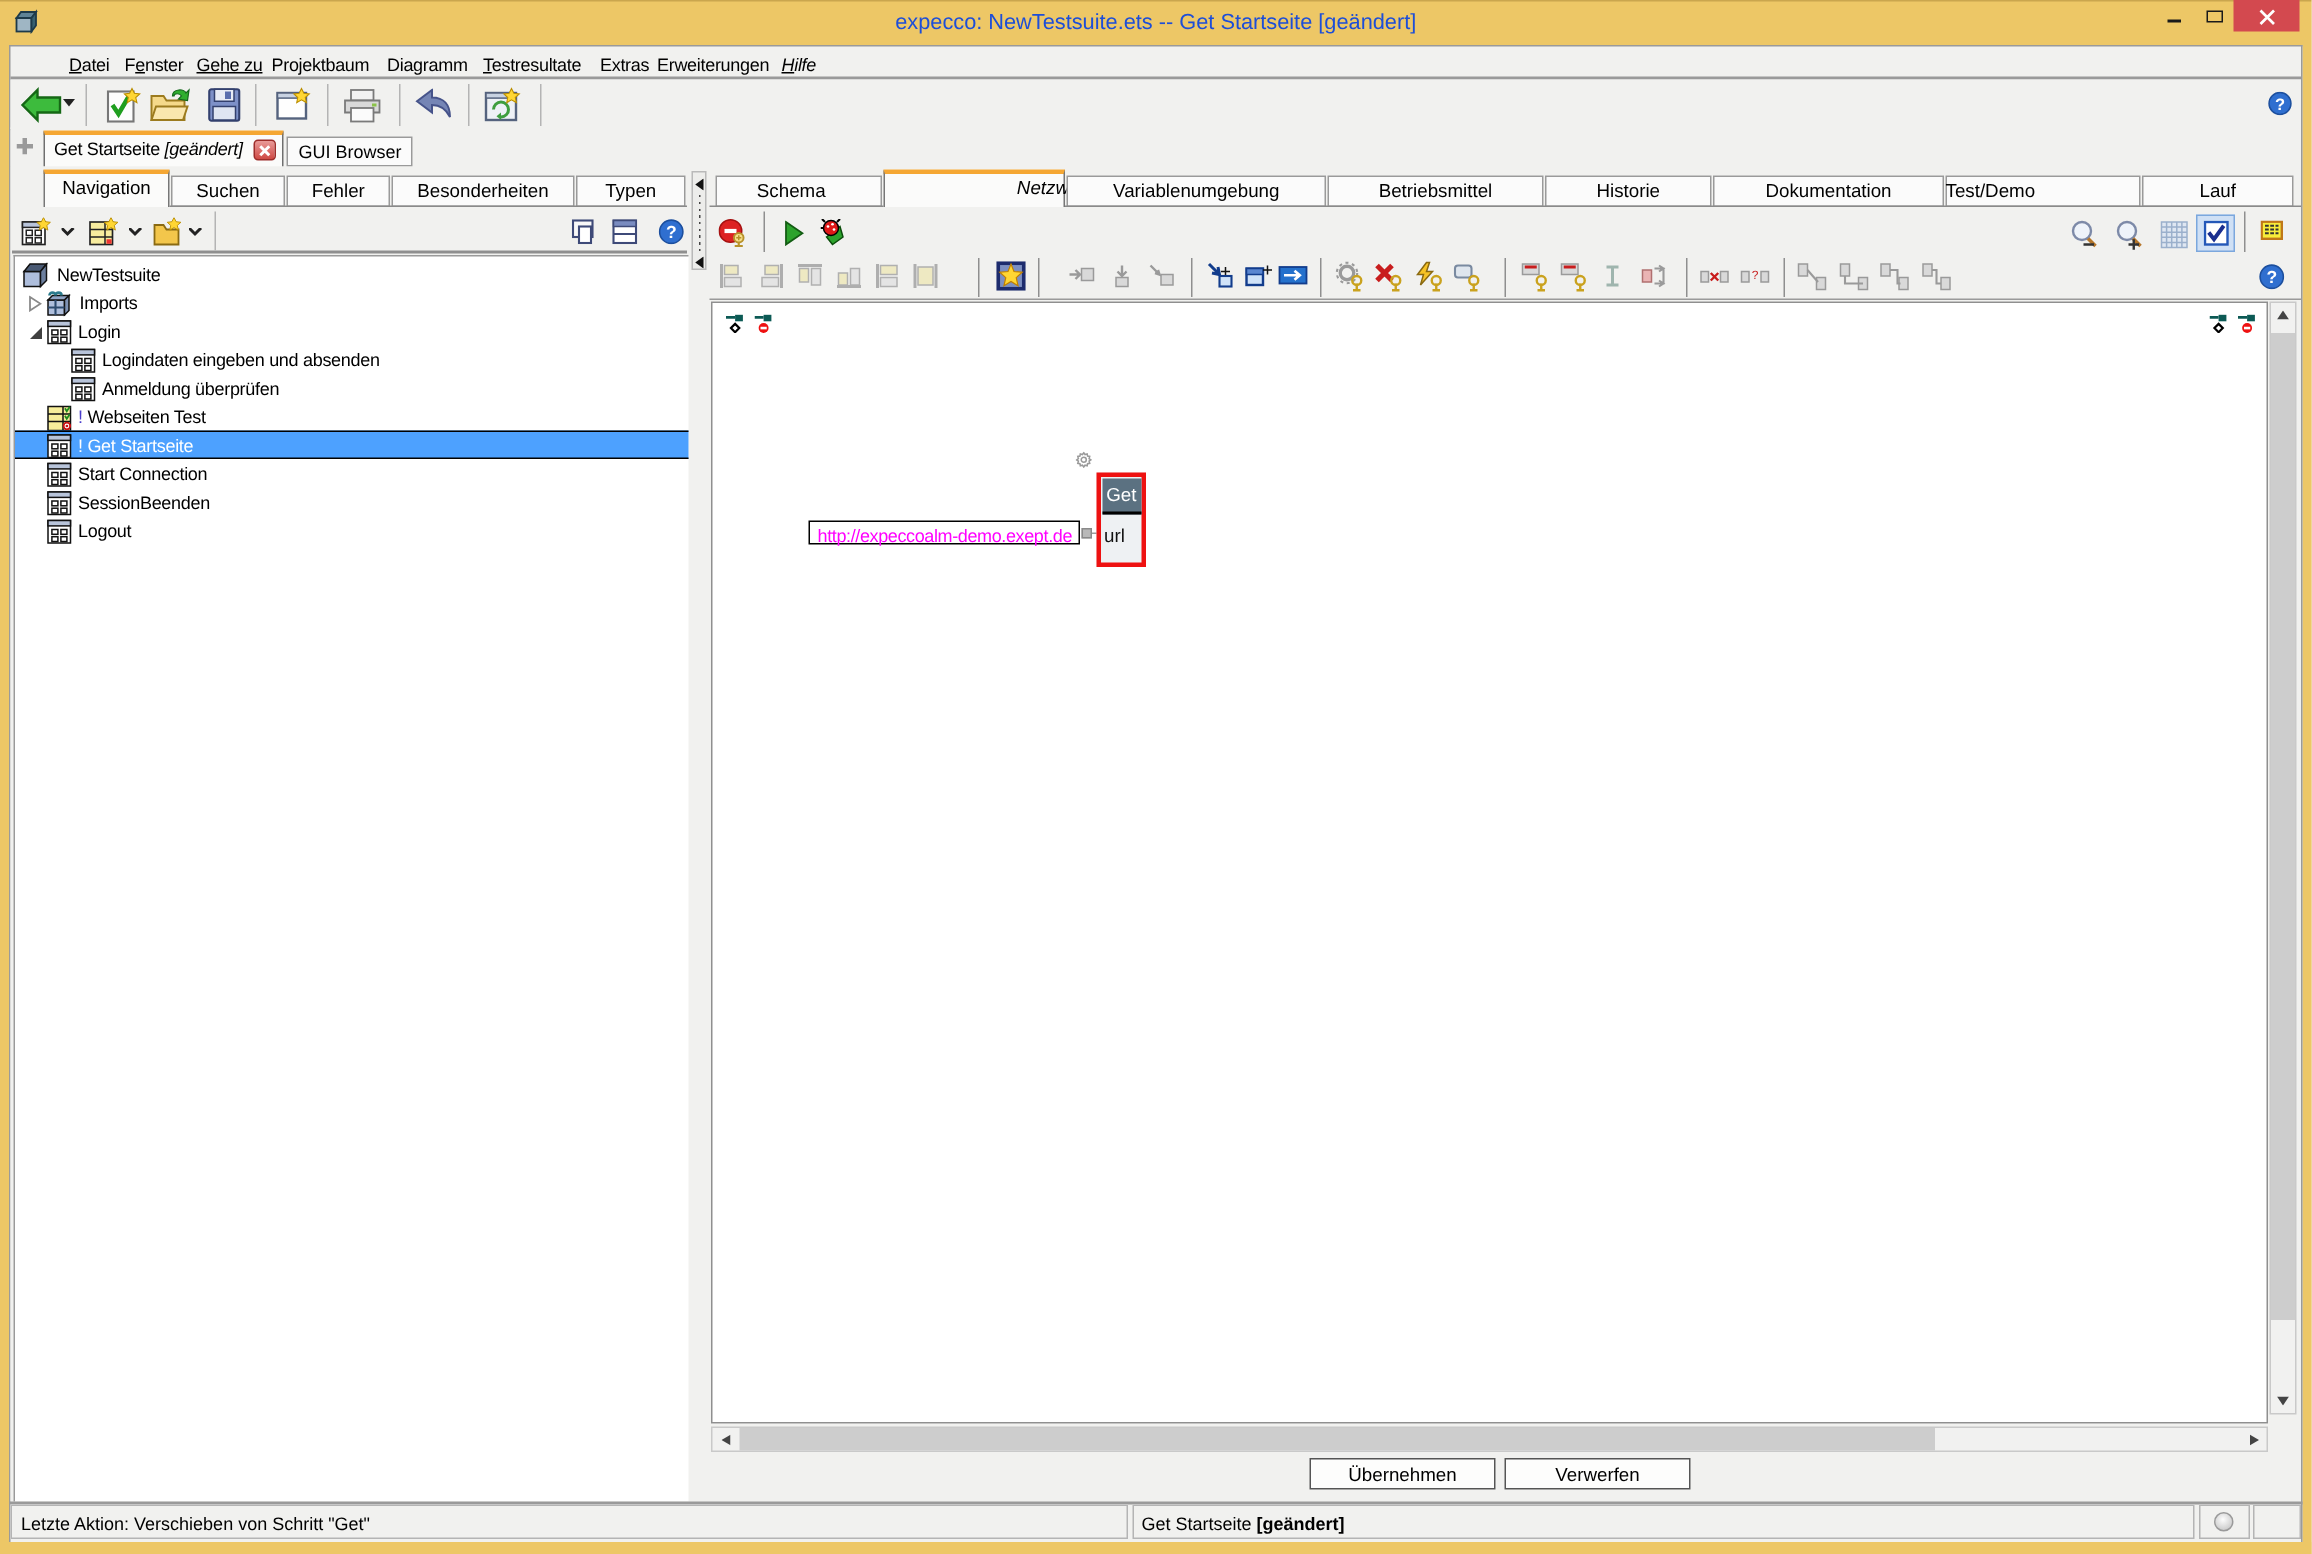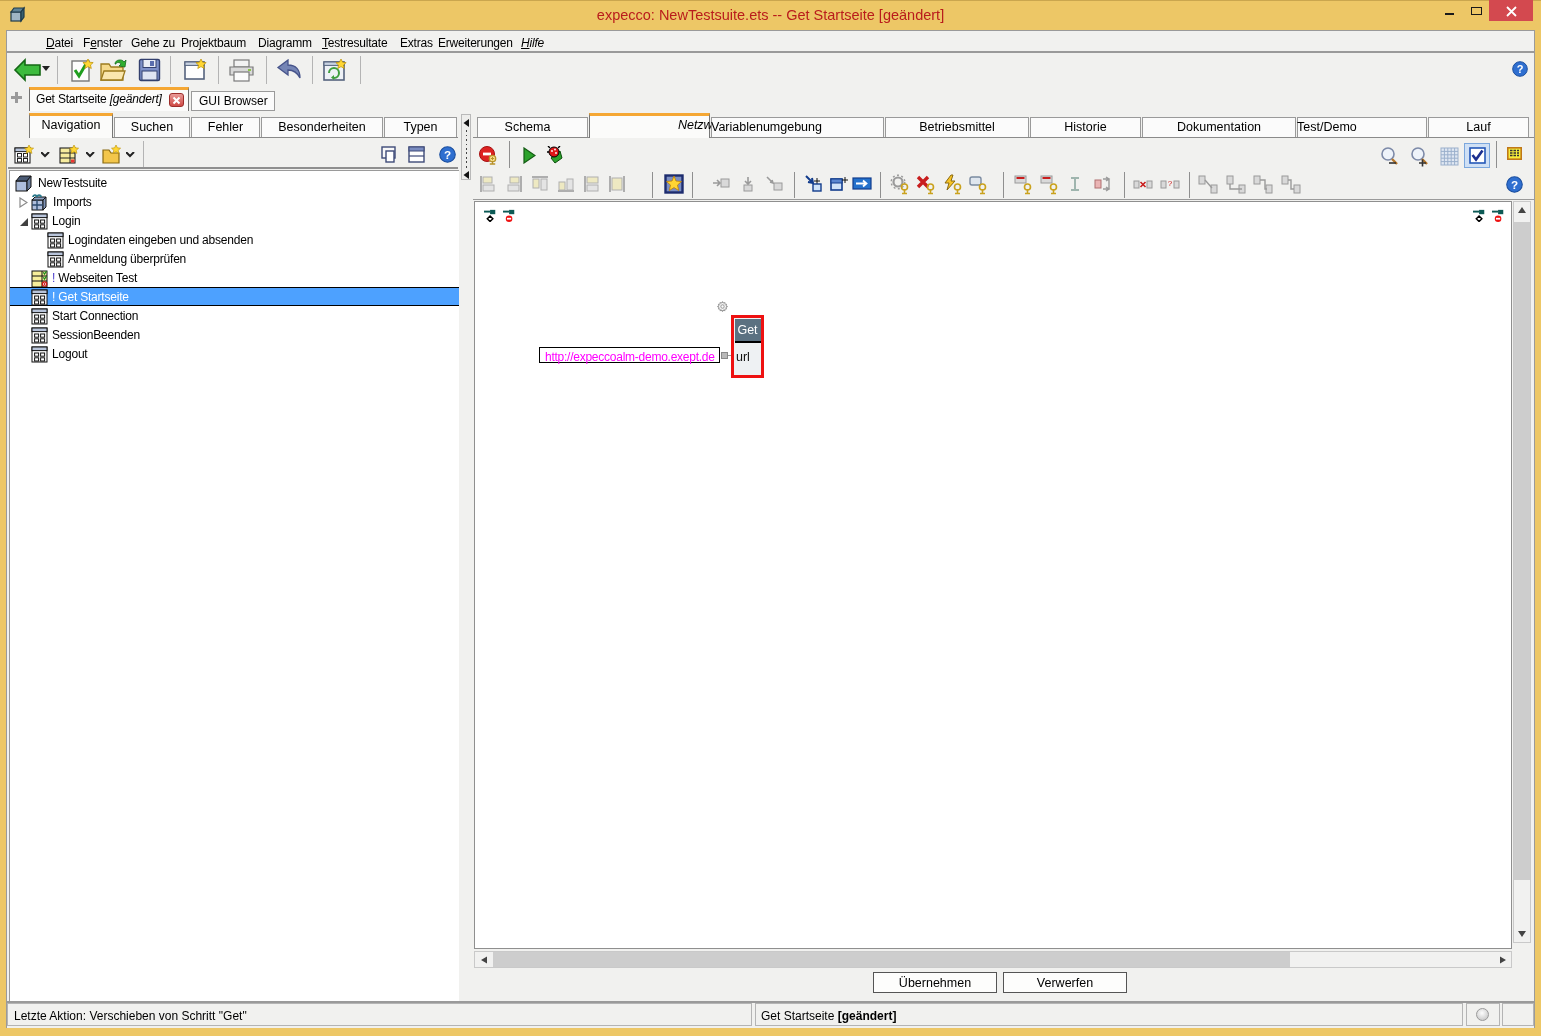--- a/index.html
+++ b/index.html
@@ -11,41 +11,41 @@
 .itab { position:absolute; background:#fbfbfb; border:1px solid #9a9a9a; text-align:center; }
 .treerow { position:absolute; height:19px; font-size:12px; letter-spacing:-0.2px; font-weight:normal; white-space:nowrap; }
 .menu { top:36px; font-size:12px; letter-spacing:-0.2px; white-space:nowrap;margin-left:36px; }
 </style>
 </head>
 <body>
 
 <div class="abs" style="left:0;top:0;width:1541px;height:1036px;background:#edc766;"></div>
 <div class="abs" style="left:0;top:0;width:1541px;height:1px;background:#caa64e;"></div>
 
-<div class="abs" style="left:0;top:7px;width:1541px;text-align:center;font-size:14.5px;color:#b91c1c;">expecco: NewTestsuite.ets -- Get Startseite [geändert]</div>
+<div class="abs" style="left:0;top:7px;width:1541px;text-align:center;font-size:14.5px;color:#1d4ed8;">expecco: NewTestsuite.ets -- Get Startseite [geändert]</div>
 
 <svg class="abs" style="left:9px;top:6px;" width="18" height="18" viewBox="0 0 18 18">
   <rect x="2" y="6" width="10" height="9" fill="#9fb6c4" stroke="#1d3a4a" stroke-width="1.2"></rect>
   <path d="M2 6 L5 2 L15 2 L12 6 Z" fill="#5f8396" stroke="#1d3a4a" stroke-width="1.2"></path>
   <path d="M12 6 L15 2 L15 11 L12 15 Z" fill="#38606f" stroke="#1d3a4a" stroke-width="1.2"></path>
 </svg>
 
 <div class="abs" style="left:1445px;top:13px;width:9px;height:2px;background:#1a1a1a;"></div>
 <div class="abs" style="left:1471px;top:7px;width:11px;height:8px;border:1.5px solid #1a1a1a;background:transparent;"></div>
 <div class="abs" style="left:1489px;top:0;width:44px;height:21px;background:#d3494f;"></div>
 <svg class="abs" style="left:1506px;top:6px;" width="11" height="11" viewBox="0 0 11 11">
   <path d="M1 1 L10 10 M10 1 L1 10" stroke="#fff" stroke-width="1.8"></path>
 </svg>
 
 <div class="abs" style="left:6px;top:30px;width:1529px;height:998px;background:#f1f1ef;border:1px solid #9a9a9a;border-bottom:none;"></div>
 
 <div class="abs" style="left:7px;top:51px;width:1527px;height:1.5px;background:#9a9a9a;"></div>
 <div class="abs menu" style="left:10px;"><u>D</u>atei</div>
 <div class="abs menu" style="left:47px;">F<u>e</u>nster</div>
-<div class="abs menu" style="left:95px;">Gehe zu</div>
+<div class="abs menu" style="left:95px;text-decoration:underline;">Gehe zu</div>
 <div class="abs menu" style="left:145px;">Projektbaum</div>
 <div class="abs menu" style="left:222px;">Diagramm</div>
 <div class="abs menu" style="left:286px;"><u>T</u>estresultate</div>
 <div class="abs menu" style="left:364px;">Extras</div>
 <div class="abs menu" style="left:402px;">Erweiterungen</div>
 <div class="abs menu" style="left:485px;font-style:italic;"><u>H</u>ilfe</div>
 
 <div class="abs" style="left:7px;top:52.5px;width:1527px;height:34px;background:#f1f1ef;border-bottom:1.5px solid #8f8f8f;"></div>
 <div class="sep" style="left:57px;top:56px;height:28px;"></div>
 <div class="sep" style="left:170px;top:56px;height:28px;"></div>
@@ -194,21 +194,21 @@
 <svg class="abs" style="left:463px;top:171px;" width="7" height="8" viewBox="0 0 7 8">
     <path d="M6 0 L6 8 L0.5 4 Z" fill="#111"></path>
   </svg>
 <div class="abs" style="left:465.5px;top:130px;width:1.5px;height:38px;background-image:repeating-linear-gradient(#444 0 1.5px, transparent 1.5px 4.5px);"></div>
 
 <div class="itab" style="left:477px;top:117px;width:111px;height:21px;"></div>
 <div class="abs" style="left:477px;top:120px;width:101px;text-align:center;">Schema</div>
 <div class="tab" style="left:589px;top:113px;width:121px;height:25px;border-top:3px solid #f5a733;"></div>
 <div class="abs" style="left:589px;top:118px;width:141px;text-align:right;font-style:italic;">Netzwerk</div>
 <div class="itab" style="left:711px;top:117px;width:173px;height:21px;"></div>
-<div class="abs" style="left:711px;top:120px;width:173px;">Variablenumgebung</div>
+<div class="abs" style="left:711px;top:120px;width:173px;text-align:center;">Variablenumgebung</div>
 <div class="itab" style="left:885px;top:117px;width:144px;height:21px;"></div>
 <div class="abs" style="left:885px;top:120px;width:144px;text-align:center;">Betriebsmittel</div>
 <div class="itab" style="left:1030px;top:117px;width:111px;height:21px;"></div>
 <div class="abs" style="left:1030px;top:120px;width:111px;text-align:center;">Historie</div>
 <div class="itab" style="left:1142px;top:117px;width:154px;height:21px;"></div>
 <div class="abs" style="left:1142px;top:120px;width:154px;text-align:center;">Dokumentation</div>
 <div class="itab" style="left:1297px;top:117px;width:130px;height:21px;"></div>
 <div class="abs" style="left:1297px;top:120px;width:130px;">Test/Demo</div>
 <div class="itab" style="left:1428px;top:117px;width:101px;height:21px;"></div>
 <div class="abs" style="left:1428px;top:120px;width:101px;text-align:center;">Lauf</div>

